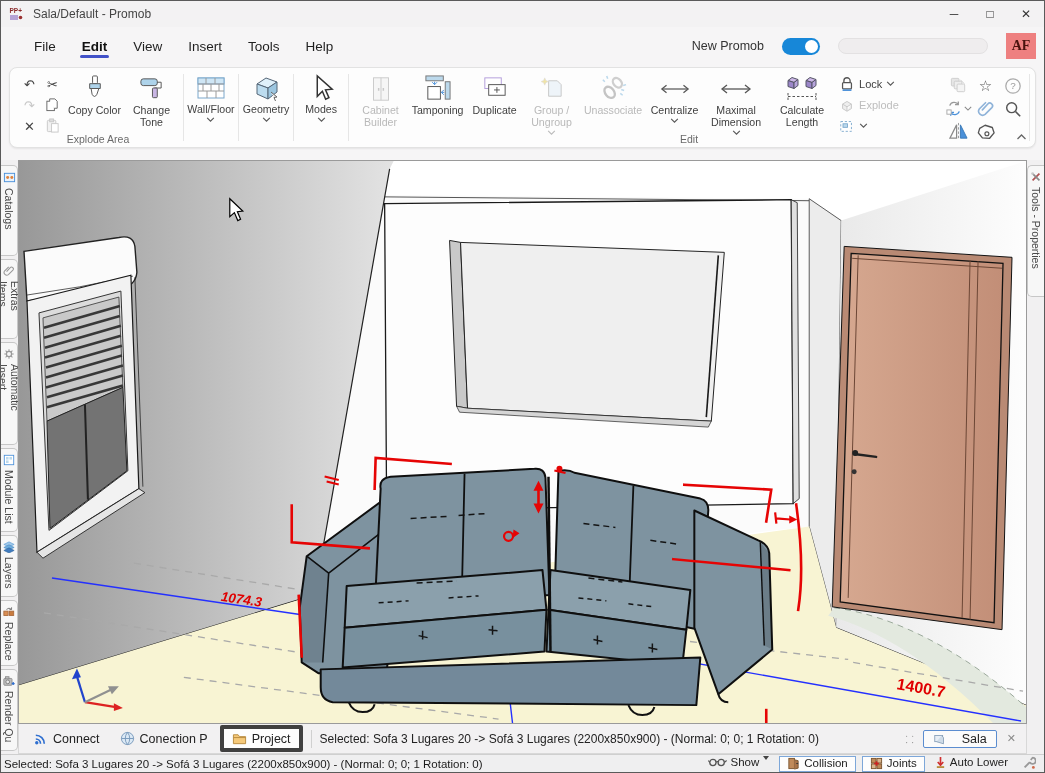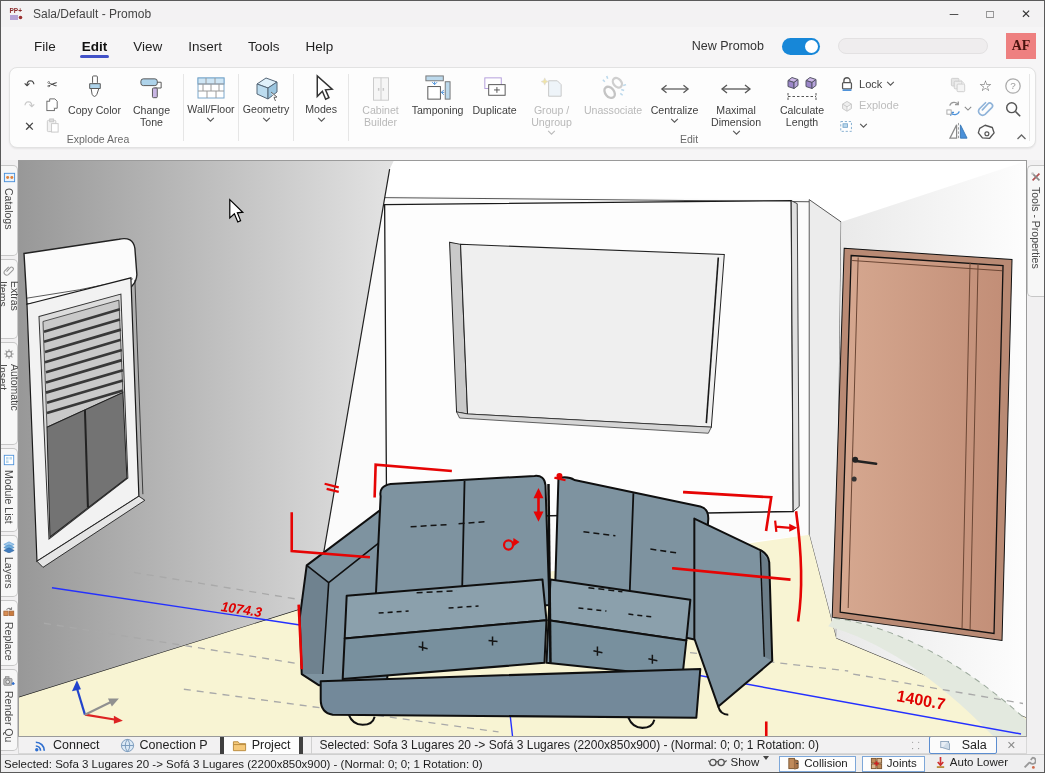--- a/index.html
+++ b/index.html
@@ -54,27 +54,27 @@
   .vstrip{width:17px;flex:0 0 auto;display:flex;flex-direction:column;overflow:hidden;background:#f1f0f1;padding-top:5px;}
   .vstrip.right{padding-top:5px;}
   .vtab{writing-mode:vertical-rl;display:flex;align-items:center;gap:4px;padding:5px 0;margin-bottom:3px;background:#f7f7f7;border:1px solid #c7c7c7;border-left:none;border-radius:0 5px 5px 0;font-size:10.5px;color:#4a4a4a;width:17px;}
   .vtab svg{flex:0 0 auto;}
   .vstrip.right .vtab{border:1px solid #c7c7c7;border-right:none;border-radius:5px 0 0 5px;}
   .centercol{flex:1;display:flex;flex-direction:column;min-width:0;}
   .canvas{flex:1;border:1px solid #9a9a9a;background:#fff;position:relative;overflow:hidden;}
   .canvas svg.scene{display:block;width:100%;height:100%;}
 
   
-  .projectbar{height:17px;flex:0 0 auto;display:flex;align-items:center;background:#f2f1f2;border:1px solid #d8d8d8;border-top:none;padding:0 4px 0 6px;gap:4px;font-size:12.5px;color:#222;}
+  .projectbar{height:30px;flex:0 0 auto;display:flex;align-items:center;background:#f2f1f2;border:1px solid #d8d8d8;border-top:none;padding:0 4px 0 6px;gap:4px;font-size:12.5px;color:#222;}
   .pbtn{display:flex;align-items:center;gap:5px;border:none;background:none;font-size:12.5px;color:#222;padding:2px 8px;}
   .pbtn.boxed{border:4px solid #404040;background:#fdfdfd;border-radius:2px;padding:2px 8px;}
   .psep{width:1px;height:18px;background:#d0d0d0;margin:0 4px;}
   .psel{font-size:12px;color:#222;white-space:nowrap;overflow:hidden;flex:1;}
   .grip{color:#9a9a9a;font-size:10px;letter-spacing:1px;margin:0 4px;}
-  .sala-tab{display:flex;align-items:center;gap:9px;border:1px solid #5b8dd0;background:#fbfbfb;border-radius:2px;padding:1px 9px;font-size:12.5px;color:#222;}
+  .sala-tab{display:flex;align-items:center;gap:15px;border:1px solid #5b8dd0;background:#fbfbfb;border-radius:2px;padding:1px 9px;font-size:12.5px;color:#222;}
   .pclose{border:none;background:none;color:#8a8a8a;font-size:11px;padding:0 6px;}
 
   
   .statusbar{height:18px;flex:0 0 auto;display:flex;align-items:center;background:#efeff0;border-top:1px solid #cfcfcf;padding:0 4px 0 3px;font-size:11.5px;color:#1b1b1b;gap:6px;}
   .stext{white-space:nowrap;overflow:hidden;flex:1;}
   .sbarbtn{display:flex;align-items:flex-start;gap:4px;border:none;background:none;font-size:11.5px;color:#222;padding:0 4px;height:16px;}
   .sbarbtn.boxed{border:1px solid #7da7d9;background:#fdfdfd;padding:0 7px;}
   .caret{width:0;height:0;border-left:3.5px solid transparent;border-right:3.5px solid transparent;border-top:4px solid #444;display:inline-block;}
 </style>
 </head>

